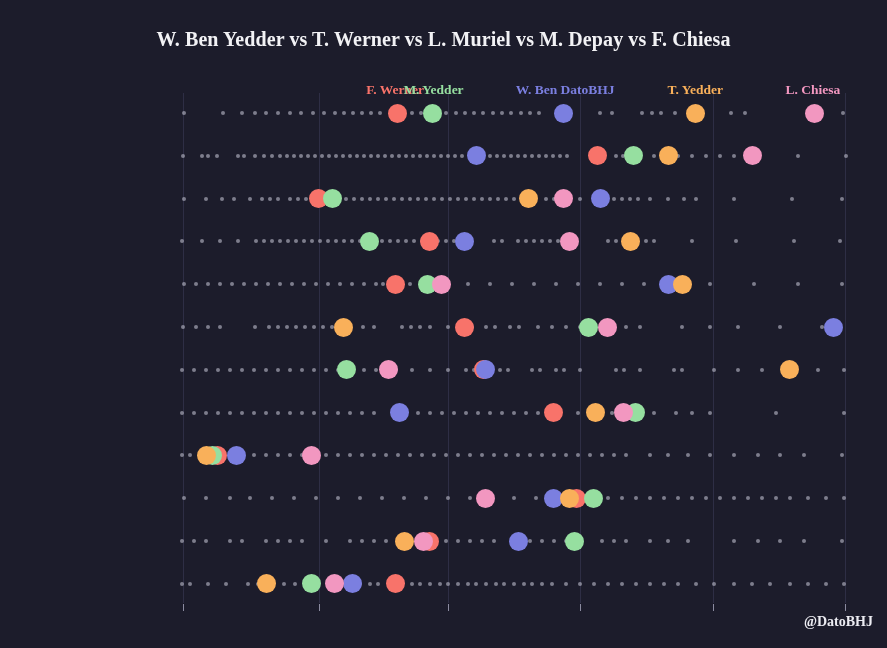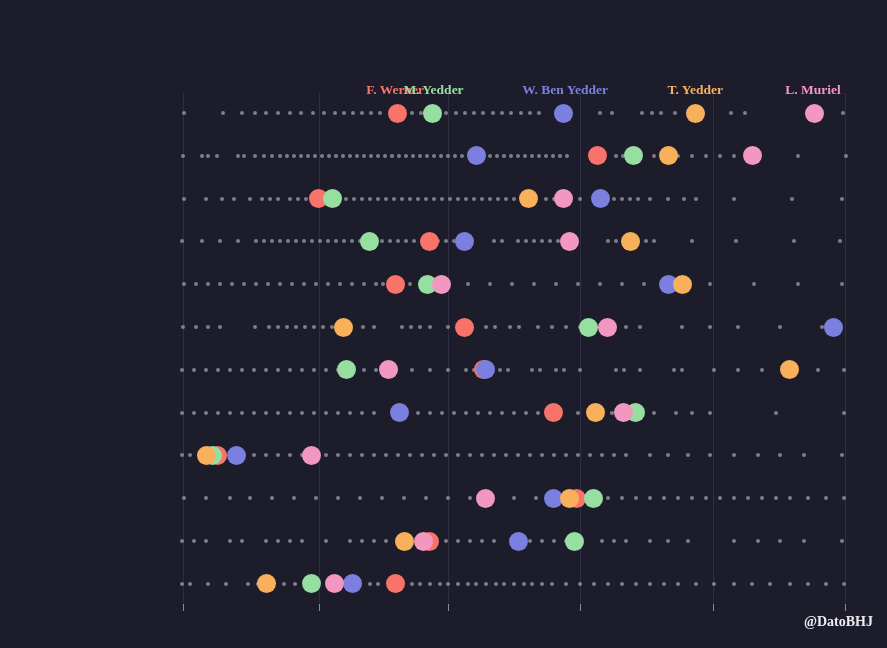--- a/index.html
+++ b/index.html
@@ -86,20 +86,21 @@
     color: #ececf2;
     font-size: 14px;
     font-weight: bold;
   }
 </style>
 </head>
 <body>
 
 <div id="root">
 
+  <div id="chart-title">W. Ben Yedder vs T. Werner vs L. Muriel vs M. Depay vs F. Chiesa</div>
 
   <div id="legend"></div>
 
   <div id="plot-area">
       <div class="gridline" style="left: 4.9px;"></div>
       <div class="axis-tick" style="left: 4.9px;"></div>
       <div class="gridline" style="left: 140.7px;"></div>
       <div class="axis-tick" style="left: 140.7px;"></div>
       <div class="gridline" style="left: 270.2px;"></div>
       <div class="axis-tick" style="left: 270.2px;"></div>
@@ -697,16 +698,16 @@
         <div class="hl-dot" style="left: 174.3px; background: rgb(123, 127, 224);"></div>
         <div class="hl-dot" style="left: 88.2px; background: rgb(249, 176, 90);"></div>
         <div class="hl-dot" style="left: 156.1px; background: rgb(242, 151, 192);"></div>
       </div>
     </div>
 
   <div id="watermark">@DatoBHJ</div>
 
 <div class="legend-item" style="color: rgb(248, 115, 106); left: 395px;">F. Werner</div>
     <div class="legend-item" style="color: rgb(150, 223, 160); left: 433.5px;">M. Yedder</div>
-    <div class="legend-item" style="color: rgb(123, 127, 224); left: 565.1px;">W. Ben Yedder</div>
+    <div class="legend-item" style="color: rgb(123, 127, 224); left: 565.1px;">W. Ben DatoBHJ</div>
     <div class="legend-item" style="color: rgb(249, 176, 90); left: 695.3px;">T. Yedder</div>
-    <div class="legend-item" style="color: rgb(242, 151, 192); left: 812.9px;">L. Muriel</div>
+    <div class="legend-item" style="color: rgb(242, 151, 192); left: 812.9px;">L. Chiesa</div>
   </div>
 
 </body></html>

